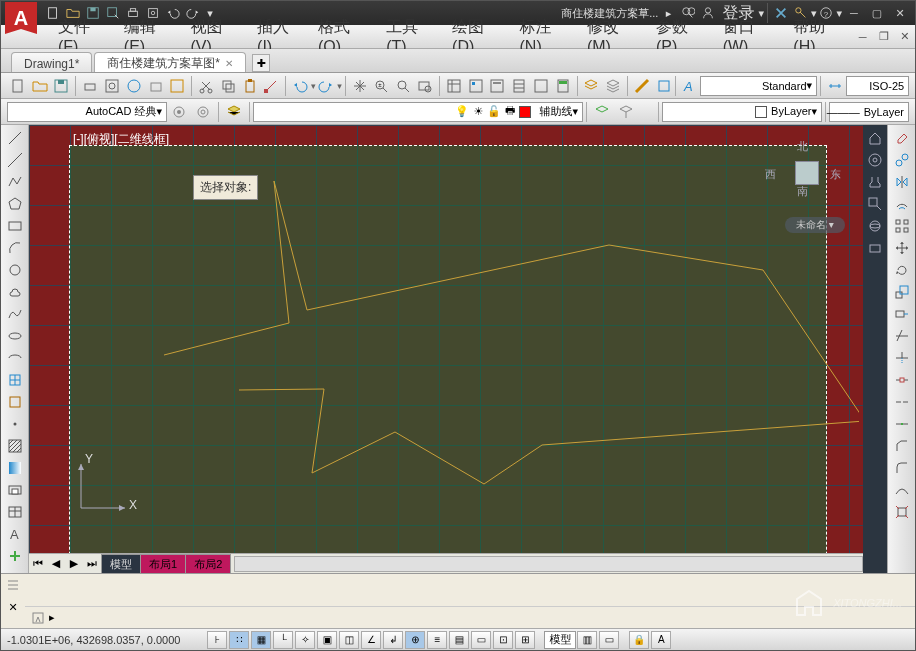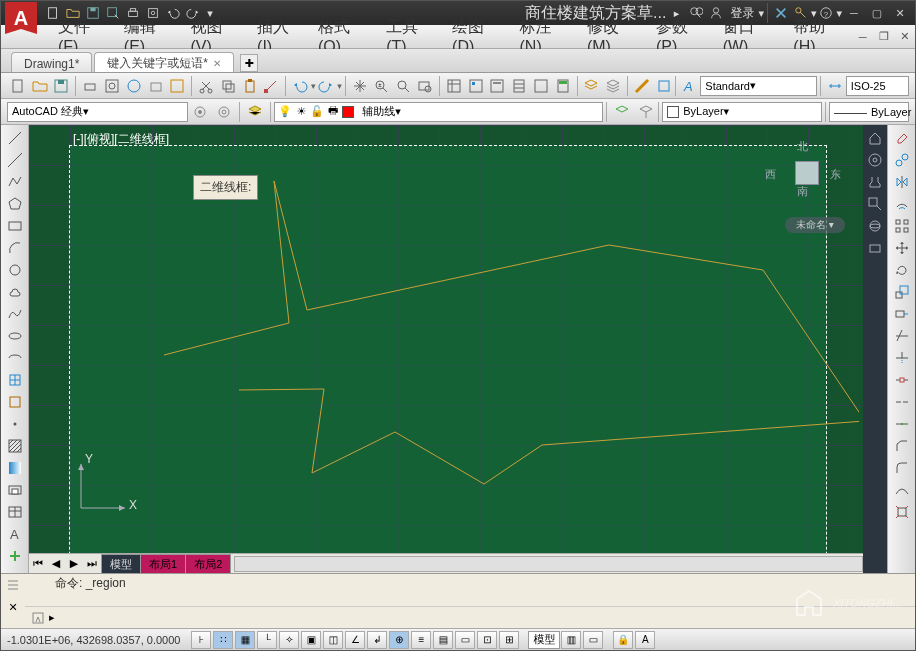--- a/index.html
+++ b/index.html
@@ -4,53 +4,53 @@
 <style>
 * { margin: 0; padding: 0; box-sizing: border-box; font-family: "Microsoft YaHei", Arial, sans-serif; }
 body { width: 916px; height: 651px; background: #c0c0c0; overflow: hidden; font-size: 11px; }
 .app { width: 916px; height: 651px; display: flex; flex-direction: column; border: 1px solid #555; }
 
 
 .titlebar { height: 24px; background: linear-gradient(#3a3a3a,#2a2a2a); display: flex; align-items: center; color: #ddd; padding: 0 4px; }
 .logo-a { width: 32px; height: 32px; background: #c62828; color: #fff; display: flex; align-items: center; justify-content: center; font-size: 20px; font-weight: bold; margin-right: 6px; clip-path: polygon(0 0,100% 0,100% 100%,50% 84%,0 100%); margin-top: 10px; position: relative; z-index: 10; }
 .qat-btn { width: 18px; height: 18px; display: flex; align-items: center; justify-content: center; margin: 0 1px; color: #ddd; cursor: pointer; }
 .qat-btn svg { width: 14px; height: 14px; }
-.titlebar .doc { flex: 0 0 auto; margin-left: 14px; font-size: 16px; }
+.titlebar .doc { flex: 0 0 auto; margin-left: 14px; font-size: 11px; }
 .searchbox { width: 180px; height: 18px; background: #fff; border: 1px solid #888; color: #aaa; padding: 0 4px; font-size: 11px; }
 .winctl { display: flex; margin-left: auto; }
 .win-btn { width: 22px; height: 16px; margin-left: 1px; display: flex; align-items: center; justify-content: center; color: #ccc; }
 
 
 .menubar { height: 24px; background: linear-gradient(#f5f5f5,#dadada); display: flex; align-items: center; padding-left: 48px; border-bottom: 1px solid #aaa; }
 .menu-item { padding: 0 9px; font-size: 16px; color: #333; cursor: pointer; }
 
 
 .doctabs { height: 24px; background: linear-gradient(#e8e8e8,#d4d4d4); display: flex; align-items: flex-end; padding-left: 10px; border-bottom: 1px solid #999; }
 .doctab { height: 20px; padding: 2px 12px 0 12px; border: 1px solid #aaa; border-bottom: none; border-radius: 4px 4px 0 0; background: linear-gradient(#f8f8f8,#e4e4e4); margin-right: 2px; font-size: 12px; color: #444; display: flex; align-items: center; gap: 5px; }
 .doctab.active { background: #fff; }
 .tab-x { font-size: 10px; color: #888; }
 .tab-plus { width: 18px; height: 18px; border: 1px solid #aaa; display: flex; align-items: center; justify-content: center; margin-left: 4px; background: #eee; }
 
 
 .toolbar { height: 26px; background: linear-gradient(#f5f5f5,#d8d8d8); display: flex; align-items: center; padding: 0 6px; border-bottom: 1px solid #aaa; }
 .tb-btn { width: 22px; height: 22px; display: flex; align-items: center; justify-content: center; margin: 0 1px; border: 1px solid transparent; cursor: pointer; }
 .tb-btn svg { width: 16px; height: 16px; }
 .tb-sep { width: 1px; height: 20px; background: #aaa; margin: 0 3px; }
-.tb-combo { height: 20px; border: 1px solid #999; background: #fff; padding: 0 4px; font-size: 11px; display: flex; align-items: center; justify-content: flex-start; }
+.tb-combo { height: 20px; border: 1px solid #999; background: #fff; padding: 0 4px; font-size: 11px; display: flex; align-items: center; justify-content: flex-end; }
 .layer-color { width: 12px; height: 12px; border: 1px solid #555; background: #fff; display: inline-block; margin-right: 4px; vertical-align: middle; }
 
 
 .main { flex: 1; display: flex; min-height: 0; }
 .side-tools { width: 28px; background: linear-gradient(90deg,#f4f4f4,#d8d8d8); display: flex; flex-direction: column; align-items: center; padding-top: 2px; border-right: 1px solid #aaa; }
 .side-tools.right { border-left: 1px solid #aaa; border-right: none; }
 .st-btn { width: 22px; height: 20px; margin: 1px 0; display: flex; align-items: center; justify-content: center; cursor: pointer; }
 .st-btn svg { width: 16px; height: 16px; }
 
 .canvas-wrap { flex: 1; display: flex; flex-direction: column; min-width: 0; }
-.canvas { flex: 1; background: #14532d; position: relative; overflow: hidden; }
+.canvas { flex: 1; background: #7f1d1d; position: relative; overflow: hidden; }
 .canvas-grid { position: absolute; inset: 0; background-image: linear-gradient(#334050 1px,transparent 1px),linear-gradient(90deg,#334050 1px,transparent 1px); background-size: 41px 40px; }
 .selection { position: absolute; left: 40px; top: 20px; width: 758px; height: 475px; background: rgba(20,110,60,0.55); border: 1px dashed #fff; }
 .viewport-label { position: absolute; left: 44px; top: 6px; color: #fff; font-size: 12px; }
 .prompt-box { position: absolute; left: 164px; top: 50px; background: #f0eada; border: 1px solid #888; padding: 3px 6px; font-size: 12px; color: #333; }
 .shape { position: absolute; left: 110px; top: 40px; }
 .ucs { position: absolute; left: 44px; bottom: 34px; color: #ddd; font-size: 12px; }
 .viewcube { position: absolute; right: 18px; top: 12px; width: 80px; height: 80px; color: #aab; font-size: 11px; text-align: center; }
 .vc-center { position: absolute; left: 30px; top: 24px; width: 24px; height: 24px; background: #bcc; border: 1px solid #889; }
 .vc-n { position: absolute; left: 32px; top: 2px; }
 .vc-s { position: absolute; left: 32px; bottom: 18px; }
@@ -67,21 +67,21 @@
 
 .cmd-area { background: #f0ece0; border-top: 1px solid #999; }
 .cmd-hist { padding: 2px 30px; font-size: 12px; color: #333; font-family: SimSun, monospace; line-height: 15px; height: 32px; }
 .cmd-input-row { display: flex; align-items: center; padding: 2px 6px; border-top: 1px solid #ccc; height: 22px; }
 .cmd-input-row .arrow { margin: 0 4px; font-size: 11px; }
 .cmd-text { font-size: 12px; font-family: SimSun, monospace; }
 .cmd-side { width: 24px; display: flex; flex-direction: column; align-items: center; justify-content: flex-start; background: #f0ece0; }
 
 
 .statusbar { height: 22px; background: linear-gradient(#f4f4f4,#d6d6d6); display: flex; align-items: center; padding: 0 6px; border-top: 1px solid #aaa; font-size: 11px; }
-.sb-coords { color: #333; margin-right: 10px; }
+.sb-coords { color: #333; margin-right: 26px; }
 .sb-btn { width: 20px; height: 18px; border: 1px solid #aaa; background: linear-gradient(#fff,#ddd); margin: 0 1px; display: flex; align-items: center; justify-content: center; font-size: 10px; }
 .sb-btn.active { background: #a8c8e8; }
 .sb-combo { height: 18px; border: 1px solid #999; background: #fff; padding: 0 4px; display: flex; align-items: center; gap: 2px; }
 
 .watermark { position: absolute; right: 14px; bottom: 30px; color: rgba(255,255,255,0.6); font-size: 14px; font-style: italic; display: flex; align-items: center; gap: 6px; }
 .watermark svg { width: 36px; height: 36px; }
 
 
 .hscroll { height: 16px; background: #e0e0e0; border: 1px solid #aaa; flex: 1; margin-left: 4px; }
 </style>
@@ -148,21 +148,21 @@
           <path d="M9 9l4 4" stroke="#ccc"></path>
           <circle cx="12" cy="6" r="4" stroke="#ccc" fill="none"></circle>
         </svg>
       </div>
     <div class="qat-btn">
         <svg viewBox="0 0 16 16">
           <circle cx="8" cy="5" r="3" fill="none" stroke="#ccc"></circle>
           <path d="M3 14c0-3 2-5 5-5s5 2 5 5" fill="none" stroke="#ccc"></path>
         </svg>
       </div>
-    <span style="color:#ddd;font-size:12px;margin:8px 4px">登录</span>
+    <span style="color:#ddd;font-size:16px;margin:8px 4px">登录</span>
     <span style="color:#ddd">▾</span>
     <div class="tb-sep" style="background:#555"></div>
     <div class="qat-btn">
         <svg viewBox="0 0 16 16">
           <path d="M3 3l10 10M13 3L3 13" stroke="#6ac" stroke-width="2"></path>
         </svg>
       </div>
     <div class="qat-btn">
         <svg viewBox="0 0 16 16">
           <circle cx="5" cy="5" r="3" fill="none" stroke="#e8c060"></circle>
@@ -201,21 +201,21 @@
     <div class="win-btn" style="color:#555">─</div>
     <div class="win-btn" style="color:#555">❐</div>
     <div class="win-btn" style="color:#555">✕</div>
   </div>
 
   <div class="doctabs">
     <div class="doctab">
         <span>Drawing1*</span>
       </div>
     <div class="doctab active">
-        <span>键入关键字或短语*</span>
+        <span>商住楼建筑方案草图*</span>
         <span class="tab-x">✕</span>
       </div>
     <div class="tab-plus">✚</div>
   </div>
 
   <div class="toolbar">
     <div class="tb-btn">
         <svg viewBox="0 0 16 16">
           <rect x="3" y="2" width="9" height="12" fill="none" stroke="#666"></rect>
         </svg>
@@ -399,21 +399,21 @@
         <svg viewBox="0 0 16 16">
           <path d="M2 8h12M4 6v4M12 6v4" stroke="#28c"></path>
         </svg>
       </div>
     <div class="tb-combo" style="width:70px">
         <span>ISO-25</span>
       </div>
   </div>
 
   <div class="toolbar">
-    <div class="tb-combo" style="width:181px">
+    <div class="tb-combo" style="width:160px">
         <span>AutoCAD 经典</span>
         <span>▾</span>
       </div>
     <div class="tb-btn">
         <svg viewBox="0 0 16 16">
           <circle cx="8" cy="8" r="5" fill="none" stroke="#888"></circle>
           <circle cx="8" cy="8" r="2" fill="#888"></circle>
         </svg>
       </div>
     <div class="tb-btn">
@@ -579,21 +579,21 @@
             <path d="M8 3v10M3 8h10" stroke="#4a4" stroke-width="2"></path>
           </svg>
         </div>
     </div>
 
     <div class="canvas-wrap">
       <div class="canvas">
         <div class="canvas-grid"></div>
         <div class="selection"></div>
         <div class="viewport-label">[-][俯视][二维线框]</div>
-        <div class="prompt-box">二维线框:</div>
+        <div class="prompt-box">选择对象:</div>
         <svg class="shape" width="720" height="360">
           <polyline points="25,190 150,158 135,16 168,145 470,80 624,105 726,256 403,280 345,319 256,267 173,308 185,224 100,225" fill="none" stroke="#c9a03a" stroke-width="1"></polyline>
         </svg>
         <div class="ucs">
           <svg width="60" height="60">
               <path d="M8 52L8 8" stroke="#aab"></path>
               <path d="M8 52L52 52" stroke="#aab"></path>
               <path d="M8 8l-3 6h6z" fill="#aab"></path>
               <path d="M52 52l-6-3v6z" fill="#aab"></path>
             </svg>
@@ -770,21 +770,20 @@
     <div class="cmd-side">
       <div class="st-btn">
           <svg viewBox="0 0 16 16">
             <path d="M3 4h10M3 8h10M3 12h10" stroke="#888"></path>
           </svg>
         </div>
       <div class="st-btn">✕</div>
     </div>
     <div style="flex:1">
       <div class="cmd-hist">
-        <div>命令: _region</div>
       </div>
       <div class="cmd-input-row">
         <svg width="14" height="14">
             <rect x="2" y="2" width="10" height="10" fill="none" stroke="#888"></rect>
             <path d="M5 11l2-5 2 5" stroke="#888" fill="none"></path>
           </svg>
         <span class="arrow">▸</span>
       </div>
     </div>
   </div>

